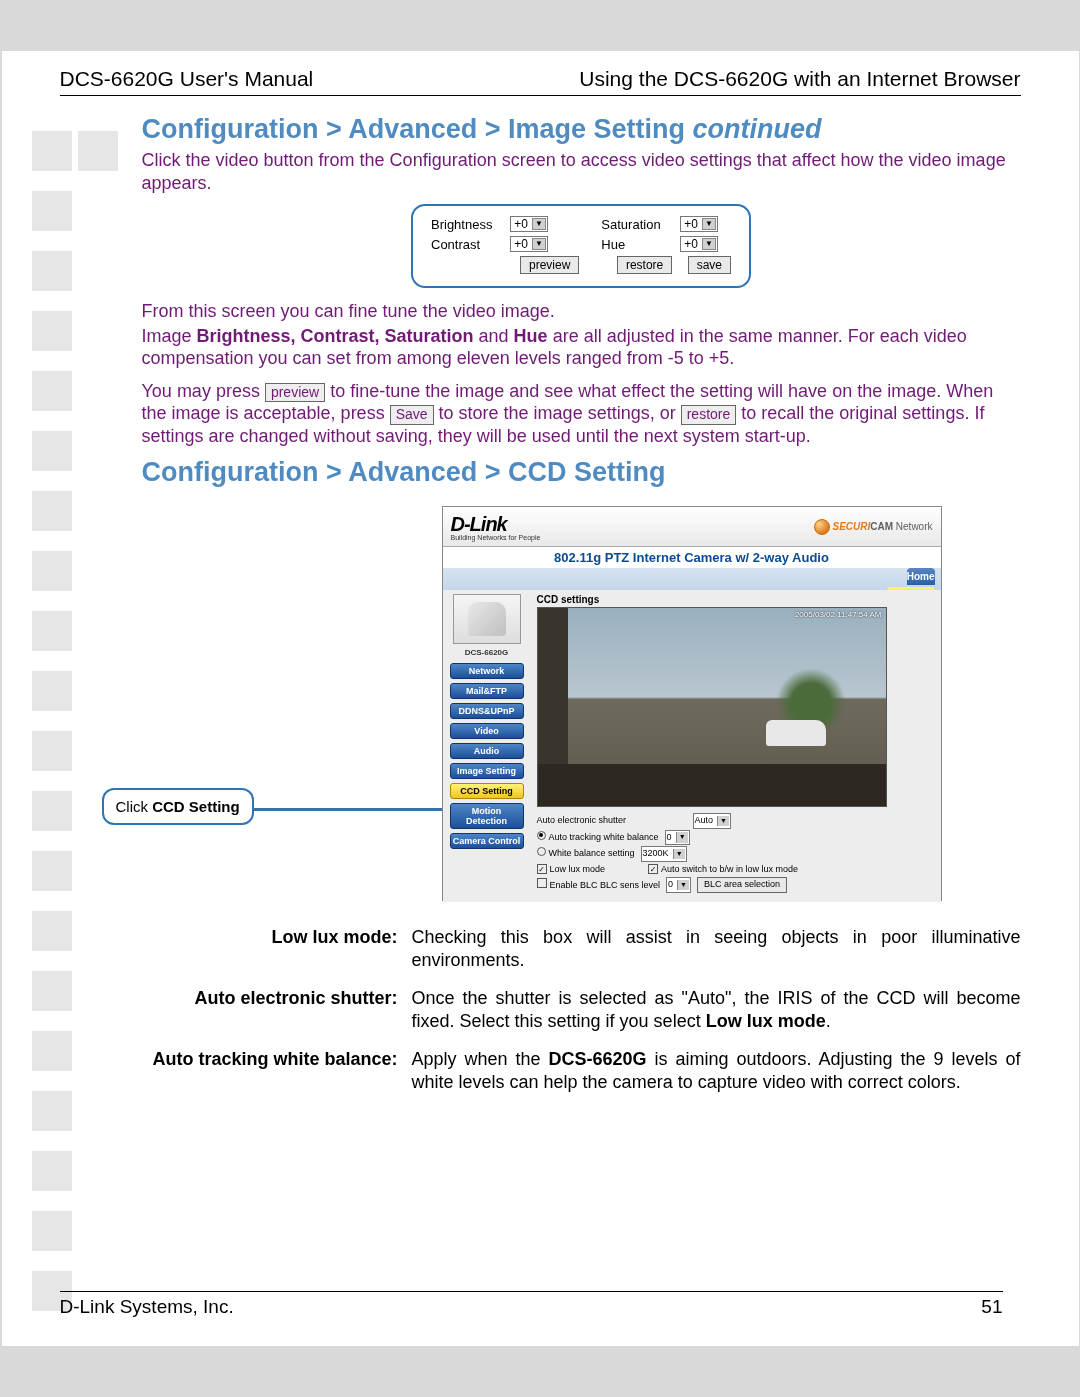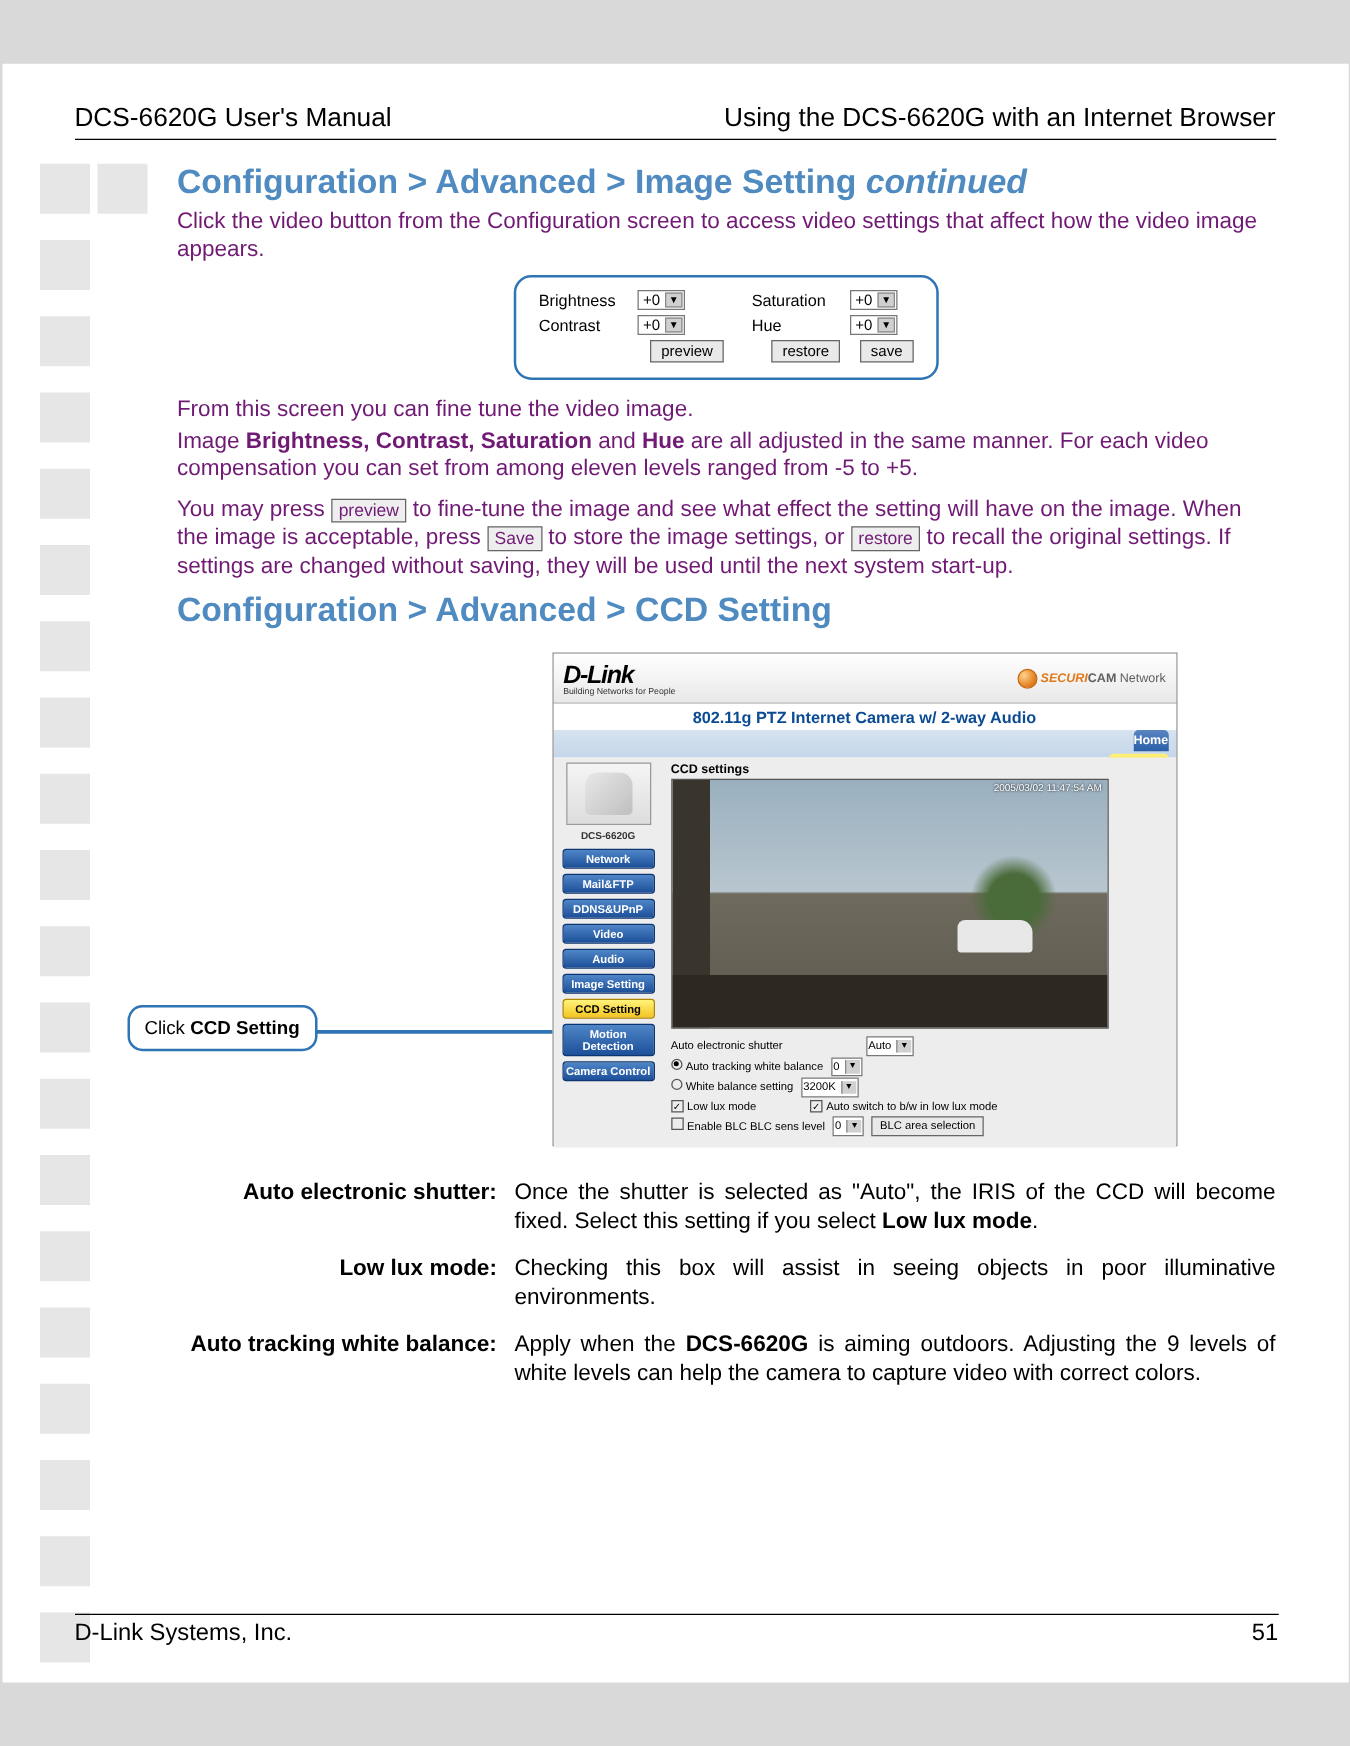--- a/index.html
+++ b/index.html
@@ -10,21 +10,21 @@
     font-family: Arial, Helvetica, sans-serif;
     display: flex;
     align-items: center;
     justify-content: center;
   }
   .page {
     width: 1077px;
     height: 1295px;
     background: #fff;
     position: relative;
-    padding: 32px 58px 28px 58px;
+    padding: 16px 58px 28px 58px;
   }
   .hdr {
     display: flex;
     justify-content: space-between;
     font-size: 21px;
     font-family: "Arial Narrow", Arial, sans-serif;
     font-stretch: condensed;
     color: #000;
     border-bottom: 1px solid #000;
     padding-bottom: 4px;
@@ -305,21 +305,21 @@
     padding-top: 1px;
   }
   .defs .dd2 {
     flex: 1;
     font-size: 18px;
     line-height: 1.25;
     text-align: justify;
   }
   .ftr {
     position: absolute;
-    left: 58px; right: 56px; bottom: 28px;
+    left: 58px; right: 76px; bottom: 28px;
     display: flex;
     justify-content: space-between;
     font-size: 19px;
     border-top: 1px solid #000;
     padding-top: 4px;
   }
 </style>
 </head>
 <body>
 
@@ -493,28 +493,28 @@
                 <span class="btn-sm">BLC area selection</span>
               </div>
             </div>
           </div>
         </div>
       </div>
     </div>
 
     <div class="defs">
       <div class="drow">
+        <div class="dt">Low lux mode:</div>
+        <div class="dd2">Checking this box will assist in seeing objects in poor illuminative environments.</div>
+      </div>
+      <div class="drow">
         <div class="dt">Auto electronic shutter:</div>
         <div class="dd2">
           <span>Once the shutter is selected as "Auto", the IRIS of the CCD will become fixed. Select this setting if you select </span><b>Low lux mode</b><span>.</span>
         </div>
-      </div>
-      <div class="drow">
-        <div class="dt">Low lux mode:</div>
-        <div class="dd2">Checking this box will assist in seeing objects in poor illuminative environments.</div>
       </div>
       <div class="drow">
         <div class="dt">Auto tracking white balance:</div>
         <div class="dd2">
           <span>Apply when the </span><b>DCS-6620G</b><span> is aiming outdoors. Adjusting the 9 levels of white levels can help the camera to capture video with correct colors.</span>
         </div>
       </div>
     </div>
 
   </div>

